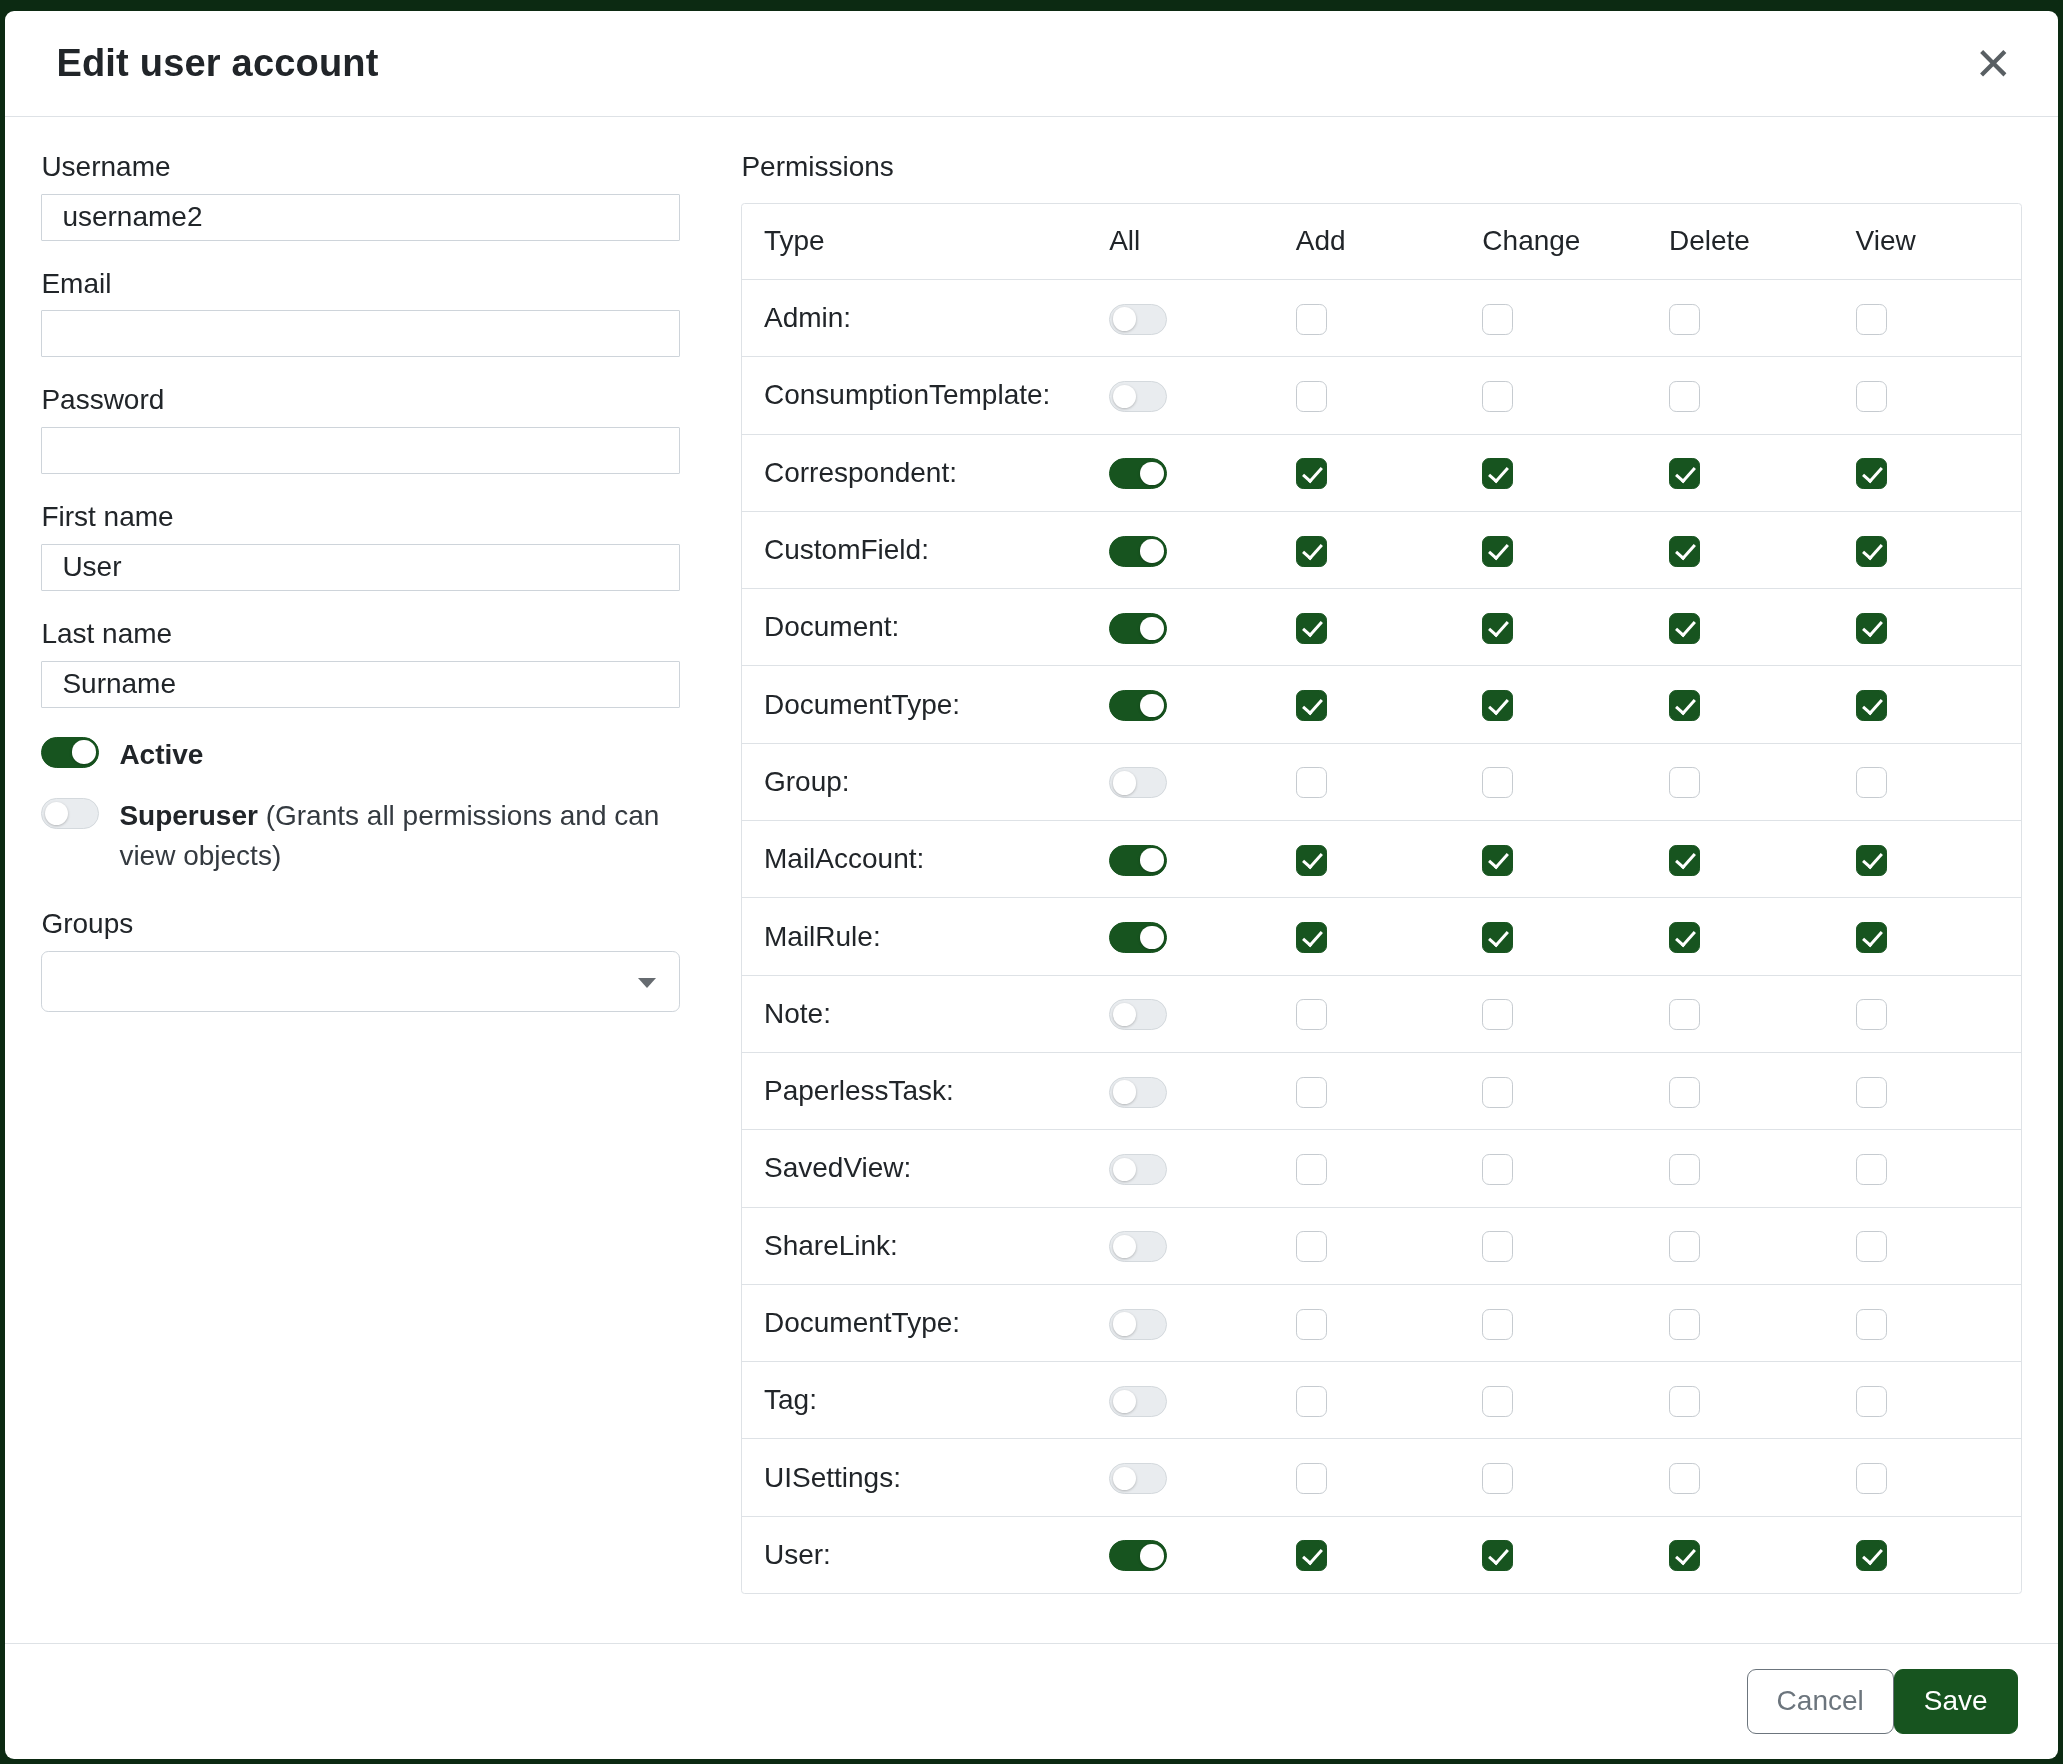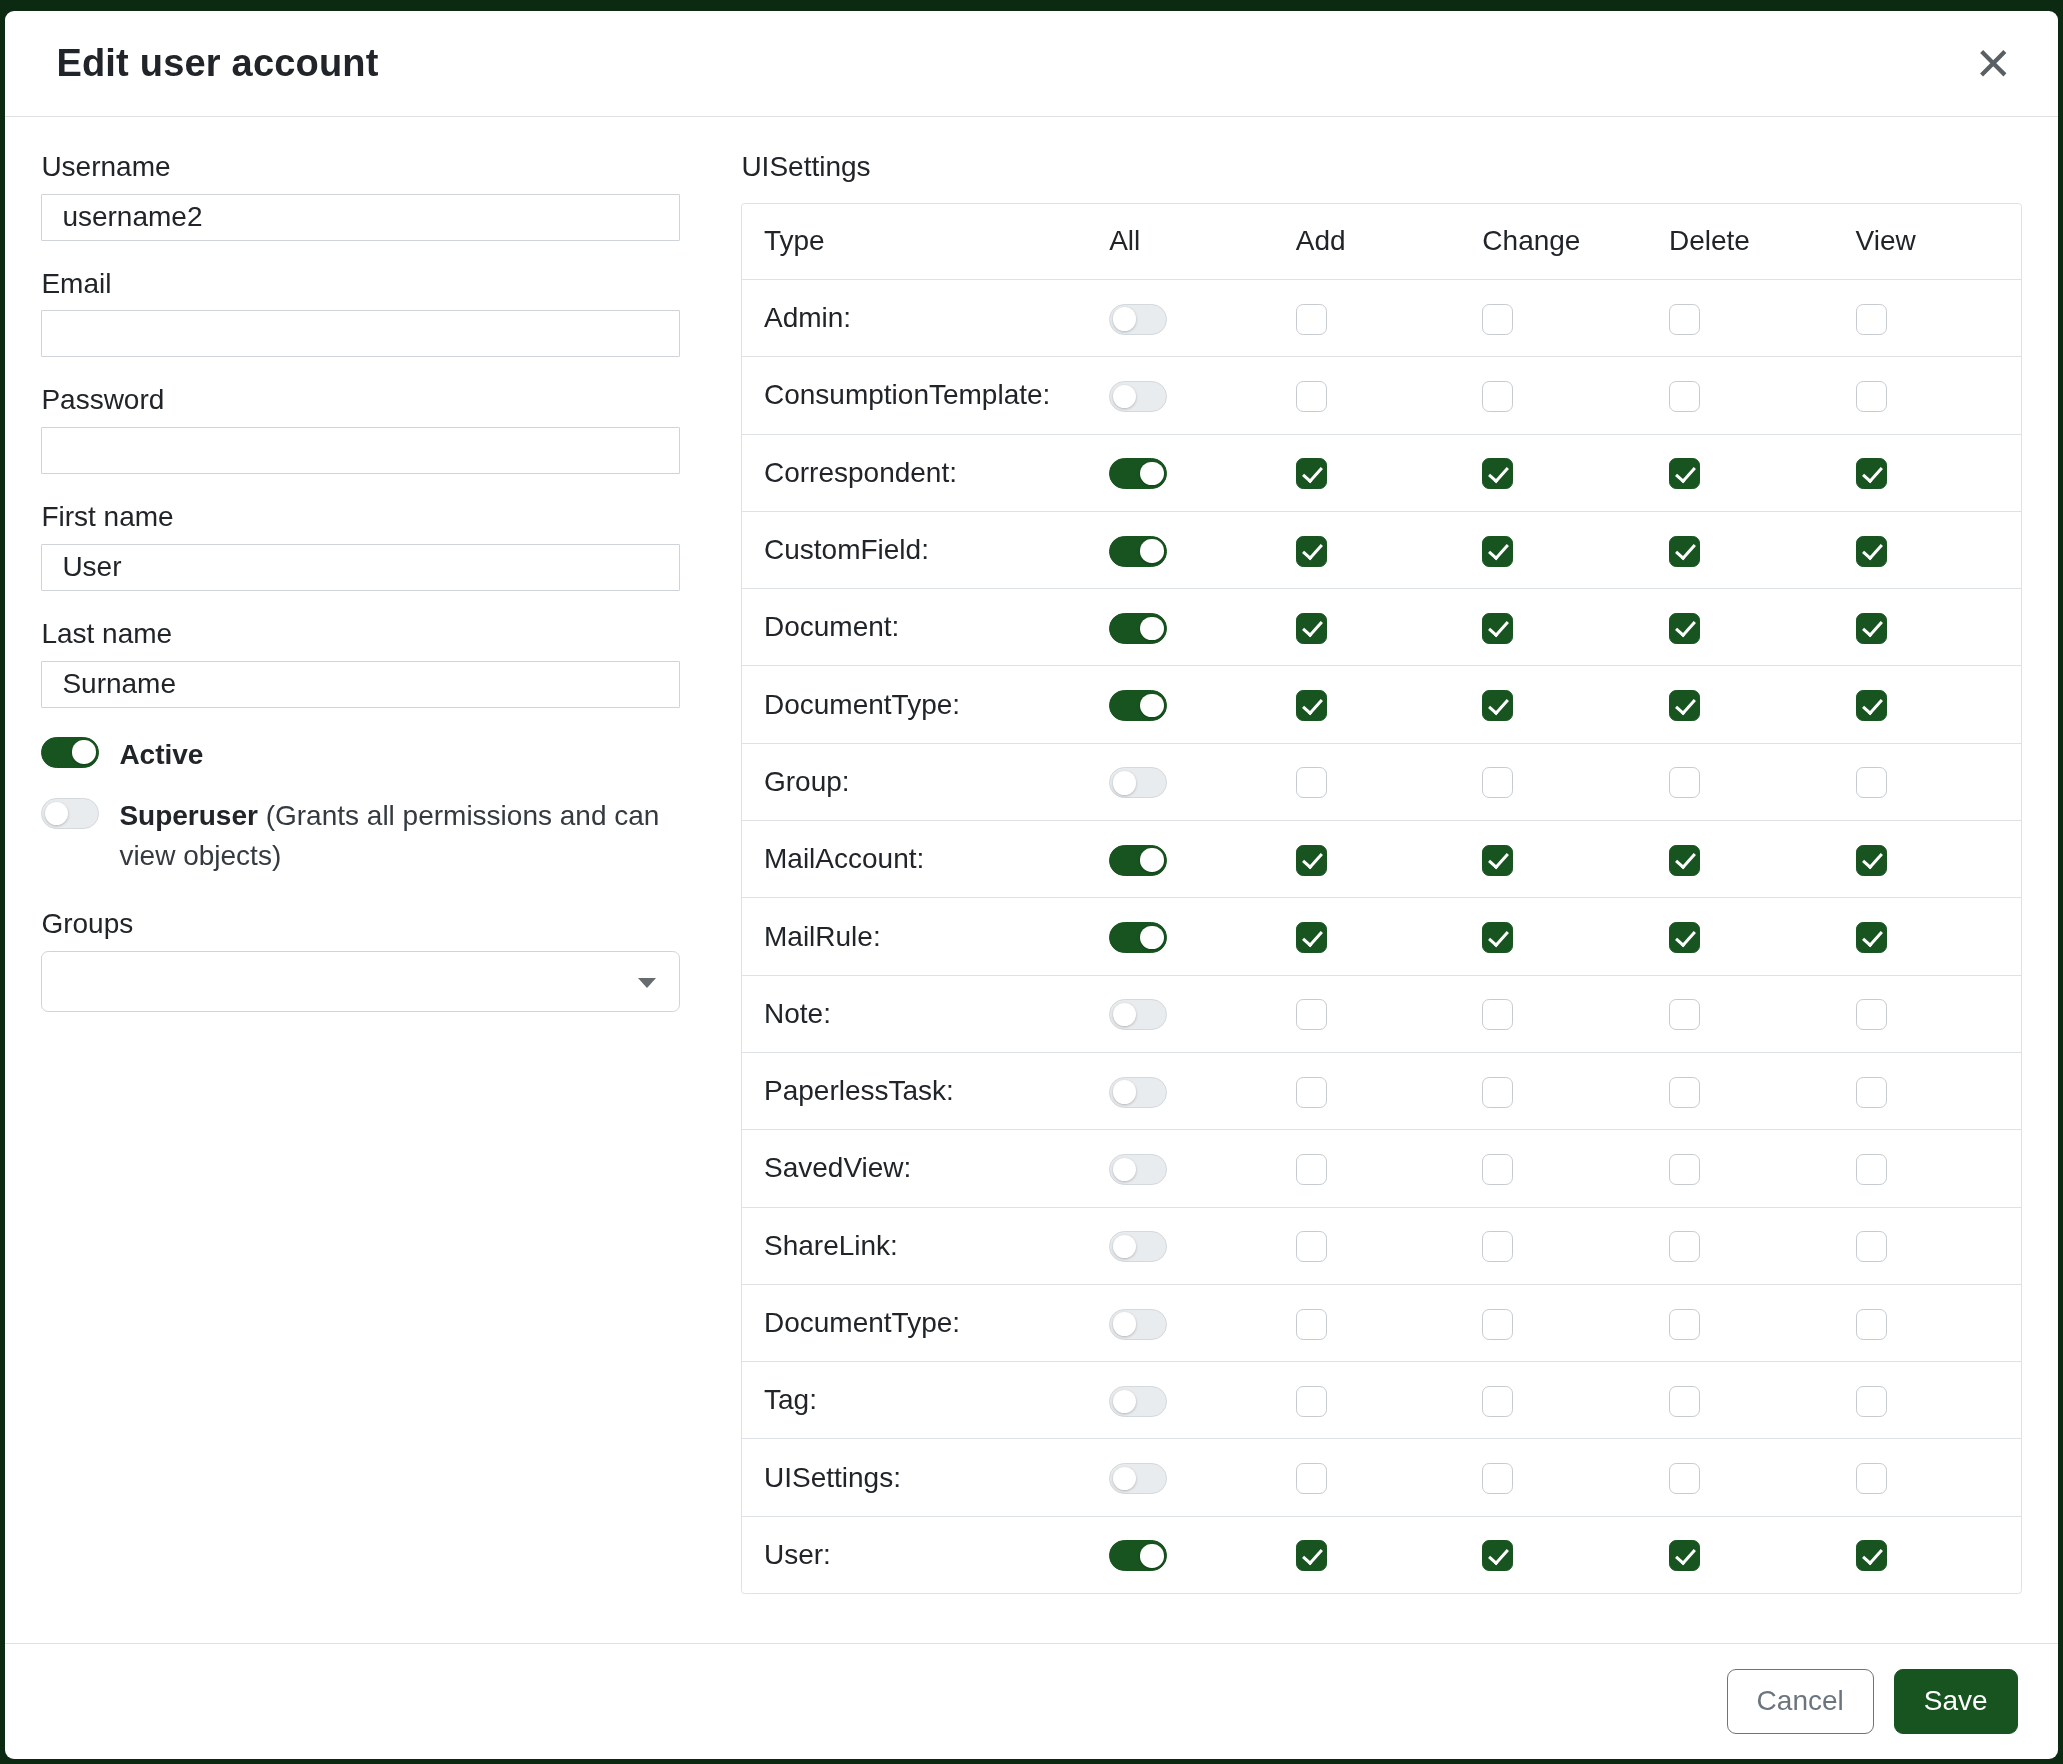--- a/index.html
+++ b/index.html
@@ -176,21 +176,20 @@
     border-width: 0 3.6px 3.6px 0;
     transform: rotate(42deg);
   }
 
   
   .modal-footer {
     flex: 0 0 auto;
     display: flex;
     justify-content: flex-end;
     align-items: flex-start;
-    gap: 20px;
     padding: 25px 40px;
     border-top: 0.9px solid #dee2e6;
   }
   .btn {
     font-size: 28px;
     border-radius: 9px;
     padding: 15.3px 29px;
     cursor: pointer;
     font-family: "Liberation Sans", "DejaVu Sans", sans-serif;
   }
@@ -266,21 +265,21 @@
       <div class="field groups-field">
         <label class="field-label">Groups</label>
         <div class="select-box">
           <span class="caret"></span>
         </div>
       </div>
 
     </div>
 
     <div class="perm-col">
-      <div class="perm-title">UISettings</div>
+      <div class="perm-title">Permissions</div>
       <div class="perm-table-wrap">
         <table class="perm-table">
           <colgroup>
             <col class="c-type">
             <col class="c-ctrl">
               <col class="c-ctrl">
               <col class="c-ctrl">
               <col class="c-ctrl">
               <col class="c-ctrl">
           </colgroup>

